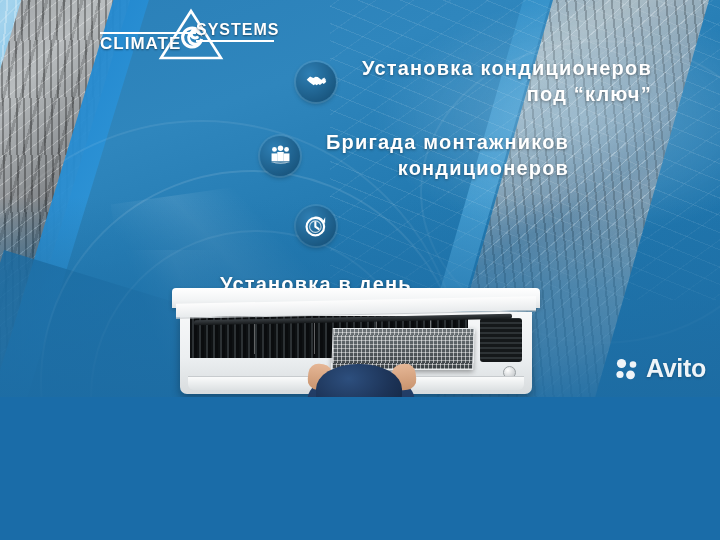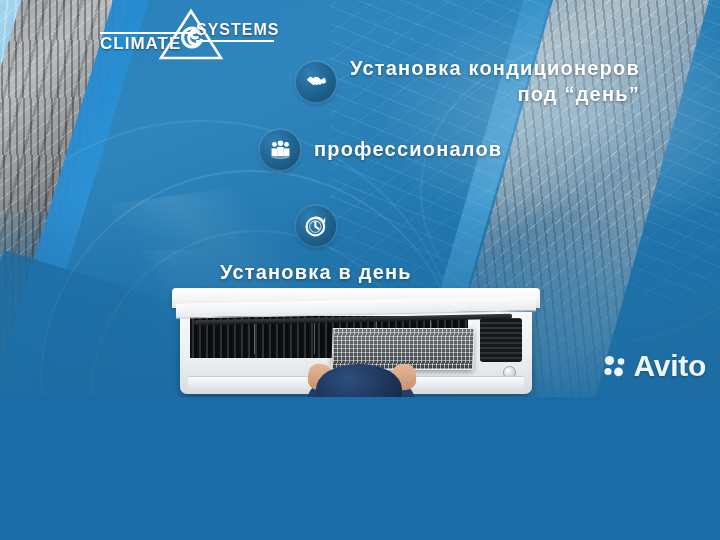--- a/index.html
+++ b/index.html
@@ -73,21 +73,21 @@
   #logo{position:absolute;left:100px;top:6px;width:175px;height:58px;}
   #logo .tri{position:absolute;left:58px;top:2px;width:66px;height:54px;}
   #logo .word-climate{position:absolute;left:0;top:28px;font-weight:bold;font-size:17px;
     letter-spacing:1px;color:#fff;text-shadow:0 1px 2px rgba(0,0,0,.45);}
   #logo .word-systems{position:absolute;left:96px;top:15px;font-weight:bold;font-size:16px;
     letter-spacing:1px;color:#fff;text-shadow:0 1px 2px rgba(0,0,0,.45);}
   #logo .rule-l{position:absolute;left:0;top:26px;width:96px;height:2px;background:#fff;}
   #logo .rule-r{position:absolute;left:96px;top:34px;width:78px;height:2px;background:#fff;}
 
   
-  .feature{position:absolute;display:flex;align-items:center;gap:14px;}
+  .feature{position:absolute;display:flex;align-items:center;gap:26px;}
   .feat-icon{width:40px;height:40px;border-radius:50%;flex:0 0 40px;
     background:radial-gradient(circle at 34% 30%,#2e7fb4,#19567f 78%);
     box-shadow:0 0 0 2px rgba(255,255,255,.10),0 2px 5px rgba(0,0,0,.28);
     display:flex;align-items:center;justify-content:center;}
   .feat-icon svg{display:block;}
   .feat-text{color:#fff;font-size:20px;font-weight:bold;line-height:1.28;
     letter-spacing:1.2px;text-align:right;white-space:nowrap;
     text-shadow:0 1px 3px rgba(0,0,0,.40);}
   .feat-text .l2{display:block;}
 
@@ -147,21 +147,21 @@
   .t-face{position:absolute;left:132px;top:30px;width:26px;height:30px;border-radius:40% 55% 50% 35%;
     background:linear-gradient(160deg,#e0ab86,#bf8760);}
   .t-cap{position:absolute;left:70px;top:-6px;width:86px;height:52px;border-radius:48% 48% 40% 40%;
     background:radial-gradient(ellipse at 38% 28%,#2d4f7e 0%,#1d3458 55%,#12233e 100%);}
   .t-brim{position:absolute;left:126px;top:36px;width:42px;height:12px;border-radius:0 50% 50% 0;
     transform:rotate(8deg);background:linear-gradient(180deg,#22406a,#13243f);}
 
   
   #avito{position:absolute;right:14px;bottom:14px;display:flex;align-items:center;gap:6px;opacity:.93;}
   #avito .mark{width:26px;height:22px;}
-  #avito .name{color:#fff;font-size:30px;font-weight:bold;letter-spacing:-.3px;
+  #avito .name{color:#fff;font-size:25px;font-weight:bold;letter-spacing:-.3px;
     text-shadow:0 1px 3px rgba(0,0,0,.30);}
 </style>
 </head>
 <body>
 
 <div id="stage">
 
   <div class="band band-l1"></div>
   <div class="band band-l2"></div>
   <div class="band band-l3"></div>
@@ -192,38 +192,39 @@
   <div class="feature" id="feature-0">
     <div class="feat-icon">
       <svg width="25" height="25" viewBox="0 0 24 24" fill="#ffffff">
         <path d="M2.6 10.4 L6 7.4 l3.1 1.2 1.9-1.1 2.2.2 3.4 2.6 2.3-1.3 2.5 3.3-2.4 2.1-1.3-.9-2.4 1.9-1.5-.9-1.6 1.2-1.6-1-1.3.9L5.6 13z"></path>
         <path d="M3.3 9.6 L5.9 7.2 7.3 8.3 4.6 10.7z" opacity=".85"></path>
         <path d="M17.4 9.4 l2.2-1.2 1.8 2.5-2.1 1.2z" opacity=".85"></path>
       </svg>
     </div>
     <div class="feat-text">
       <span>Установка кондиционеров</span>
-      <span class="l2">под “день”</span>
+      <span class="l2">под “ключ”</span>
     </div>
   </div>
 
   <div class="feature" id="feature-1">
     <div class="feat-icon">
       <svg width="25" height="25" viewBox="0 0 24 24" fill="#ffffff">
         <circle cx="6.2" cy="6.2" r="2.3"></circle>
           <circle cx="12" cy="5" r="2.6"></circle>
           <circle cx="17.8" cy="6.2" r="2.3"></circle>
         <path d="M3.4 10 h5.6 v7.6 H3.4z" rx="1"></path>
         <path d="M8.9 8.6 h6.2 v9 H8.9z"></path>
         <path d="M15 10 h5.6 v7.6 H15z"></path>
         <path d="M2.6 18.2 q9.4 3 18.8 0 q-9.4 1.6 -18.8 0z"></path>
       </svg>
     </div>
     <div class="feat-text">
-      <span class="l2">профессионалов</span>
+      <span>Бригада монтажников</span>
+      <span class="l2">кондиционеров</span>
     </div>
   </div>
 
   <div class="feature" id="feature-2">
     <div class="feat-icon">
       <svg width="26" height="26" viewBox="0 0 24 24">
         <circle cx="11.4" cy="12.6" r="8.1" fill="none" stroke="#ffffff" stroke-width="2"></circle>
         <circle cx="11.4" cy="12.6" r="5.3" fill="none" stroke="#ffffff" stroke-width="1" opacity=".75"></circle>
         <path d="M11.4 8.5 v4.1 l3 2" fill="none" stroke="#ffffff" stroke-width="1.9" stroke-linecap="round"></path>
         <path d="M9.5 3.6 a9 9 0 0 1 9.4 3.1 l-3.3 .4 4.8 2.1 .1-5.2 -1.6 2.7" fill="#ffffff"></path>

